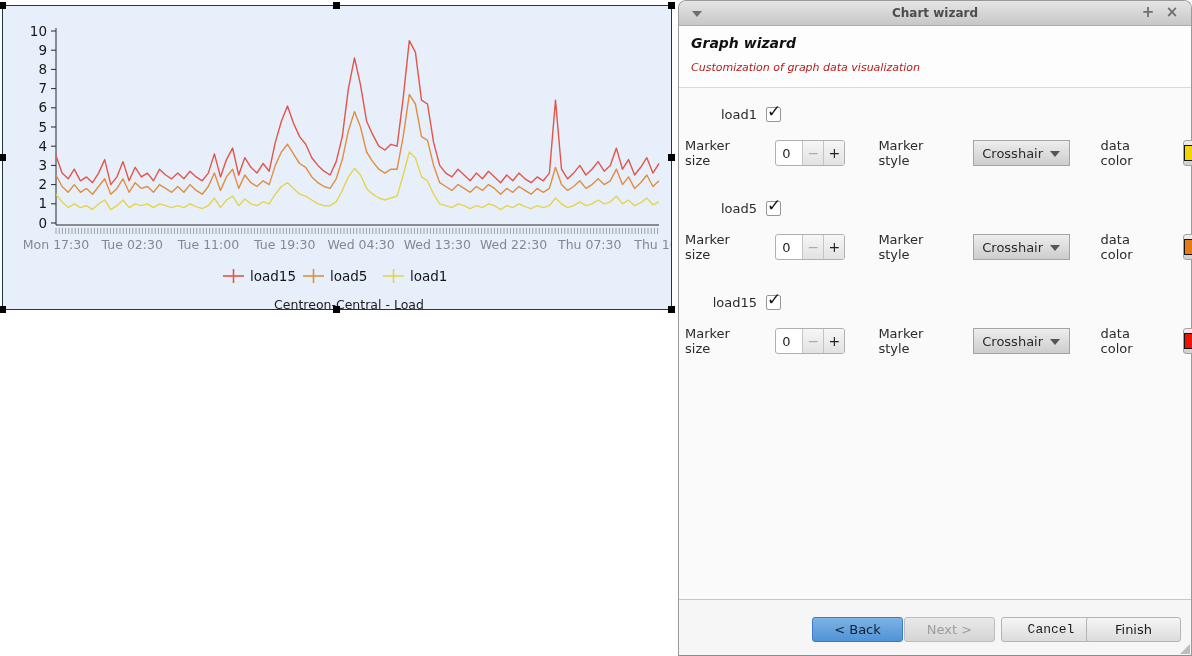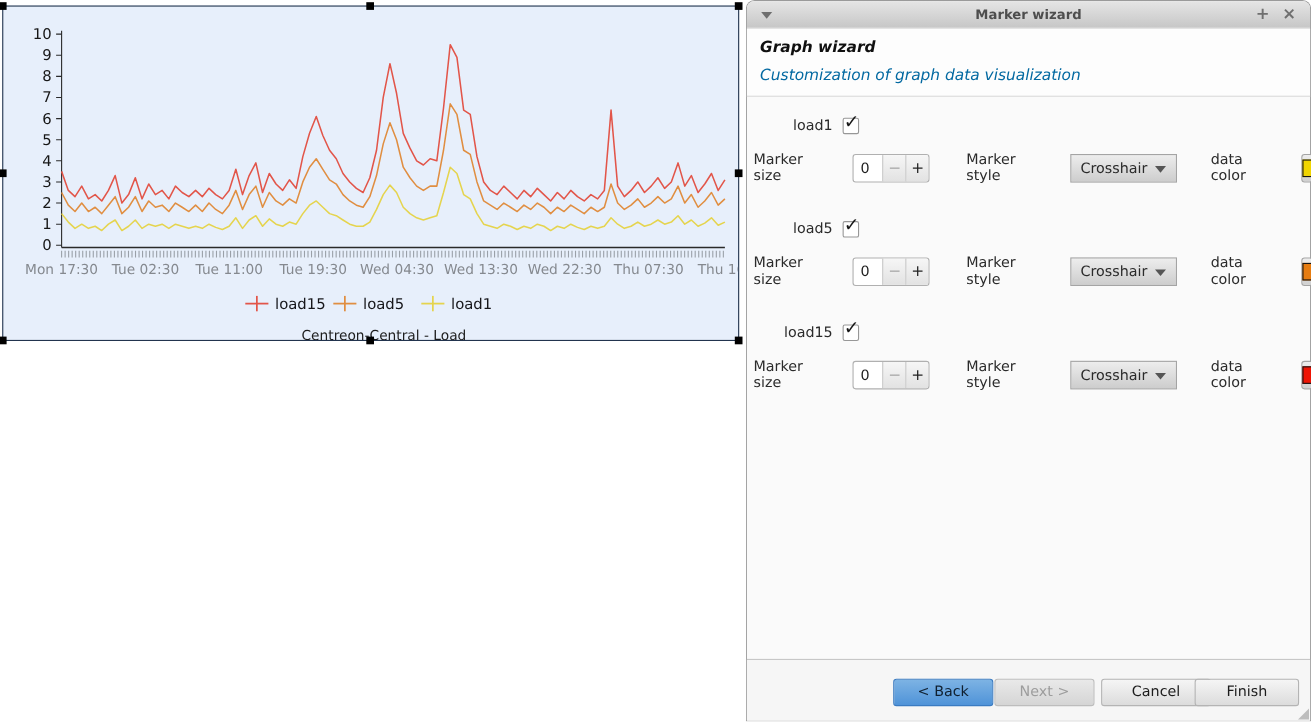--- a/index.html
+++ b/index.html
@@ -41,21 +41,21 @@
     position:absolute;top:0;line-height:23px;color:#6f6f6f;font-size:15px;
     width:18px;text-align:center;font-weight:bold;
   }
   .tb-max{right:34px}.tb-close{right:10px}
 
   .whead{
     background:#fdfdfd;border-bottom:1px solid #dadada;
     padding:9px 12px 0 12px;height:52px;box-sizing:content-box;font-style:italic;
   }
   .whead .h1{font-size:14px;font-weight:bold;color:#101010;margin:0 0 10px 0;}
-  .whead .h2{font-size:14px;color:#0369a1;margin:0;}
+  .whead .h2{font-size:11px;color:#b91c1c;margin:0;}
 
   .wname{position:absolute;left:6px;display:flex;align-items:center;}
   .wname .nm{width:72px;text-align:right;font-size:13px;color:#2b2b2b;margin-right:9px;}
   .cbox{
     width:15px;height:15px;background:#fff;border:1px solid #979797;border-radius:2px;
     position:relative;box-sizing:border-box;
   }
   .cbox .mark{position:absolute;left:0px;top:-7px;font-size:17px;color:#151515;}
 
   .wctrl{position:absolute;left:6px;display:flex;align-items:center;gap:24px;}
@@ -90,21 +90,21 @@
 
   .footer-sep{position:absolute;left:0;right:0;top:598px;height:1px;background:#c7c7c7;}
   .wfoot{position:absolute;left:0;right:0;top:599px;bottom:0;background:#f6f6f6;border-radius:0;}
   .btn{
     position:absolute;top:17px;height:25px;border-radius:3px;font-size:13px;
     text-align:center;line-height:23px;box-sizing:border-box;color:#1c1c1c;
     background:linear-gradient(#f5f5f5,#dcdcdc);border:1px solid #b4b4b4;margin-left:11px;
   }
   .btn-back{left:122px;width:91px;background:linear-gradient(#7db3e4,#4f93d8);border:1px solid #3a7bc1;color:#102030;}
   .btn-next{left:214px;width:91px;background:linear-gradient(#e9e9e9,#d5d5d5);border:1px solid #bdbdbd;color:#9d9d9d;}
-  .btn-cancel{left:311px;width:100px;}
+  .btn-cancel{left:311px;width:100px;font-family:Liberation Mono, monospace;}
   .btn-finish{left:396px;width:95px;}
   .grip{
     position:absolute;right:1px;bottom:1px;width:0;height:0;
     border-bottom:10px solid #bdbdbd;border-left:10px solid transparent;
   }
 </style>
 </head>
 <body>
 
 <div class="chart-wrap">
@@ -351,21 +351,21 @@
   <div class="handle h-ml"></div>
   <div class="handle h-mr"></div>
   <div class="handle h-bl"></div>
   <div class="handle h-bm"></div>
   <div class="handle h-br"></div>
 </div>
 
 <div class="wizard">
   <div class="titlebar">
     <div class="menu-arrow"></div>
-    <div class="title">Marker wizard</div>
+    <div class="title">Chart wizard</div>
     <div class="tb-btn tb-max">+</div>
     <div class="tb-btn tb-close">×</div>
   </div>
 
   <div class="whead">
     <p class="h1">Graph wizard</p>
     <p class="h2">Customization of graph data visualization</p>
   </div>
 
   <div class="wname" style="top:106px">

